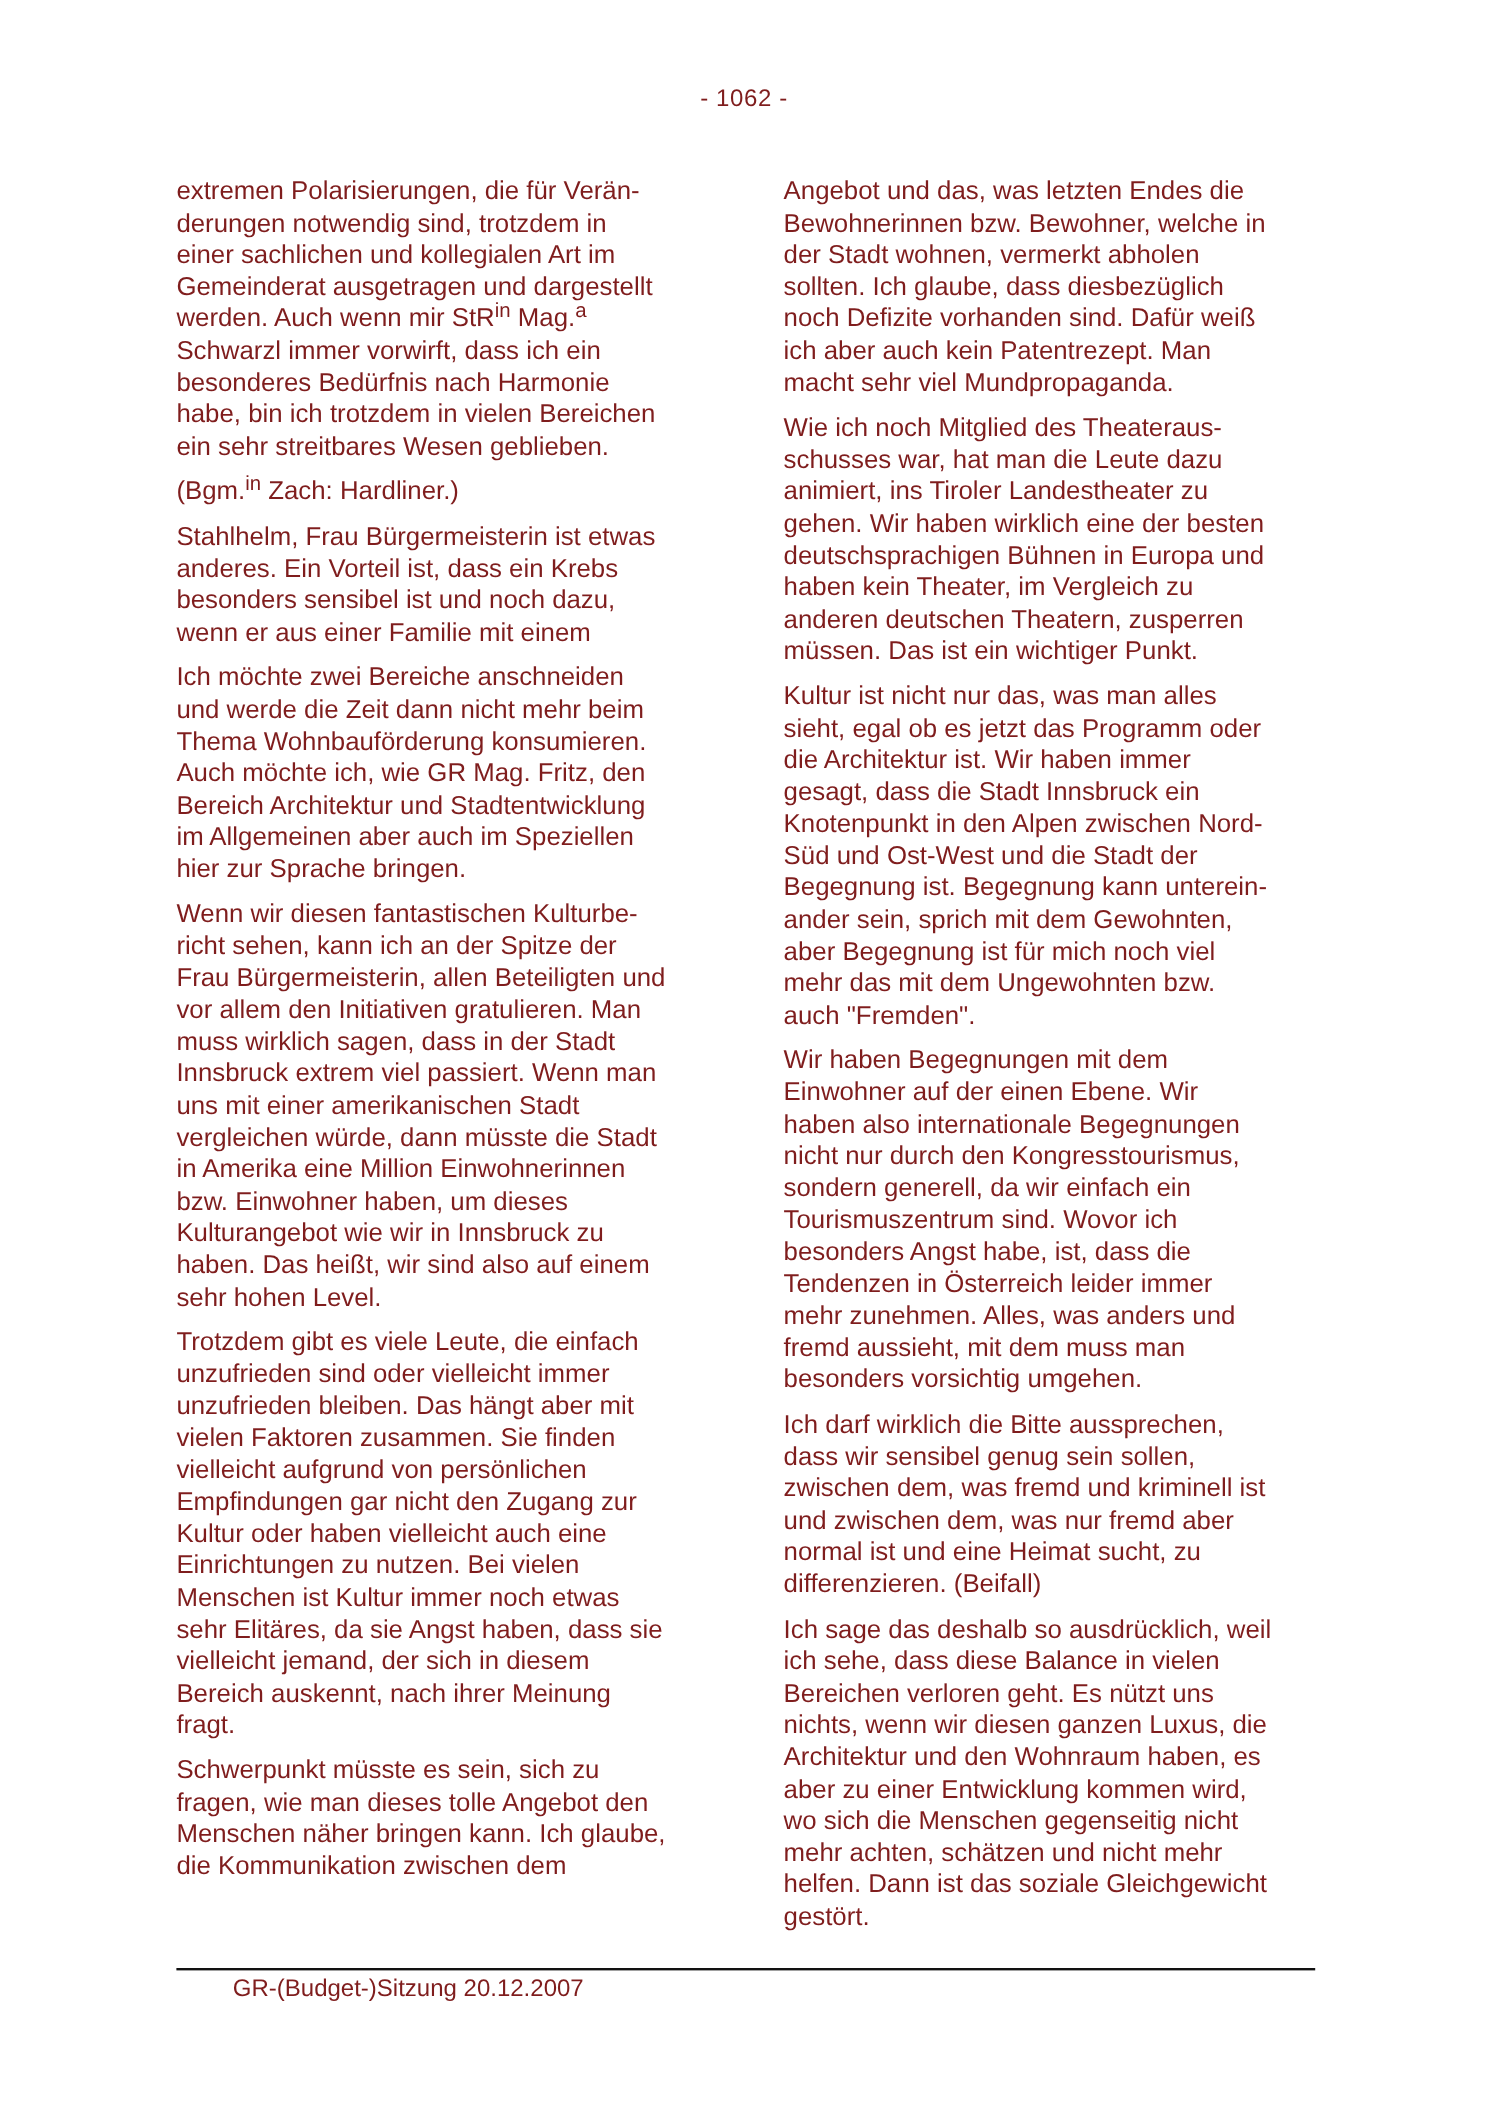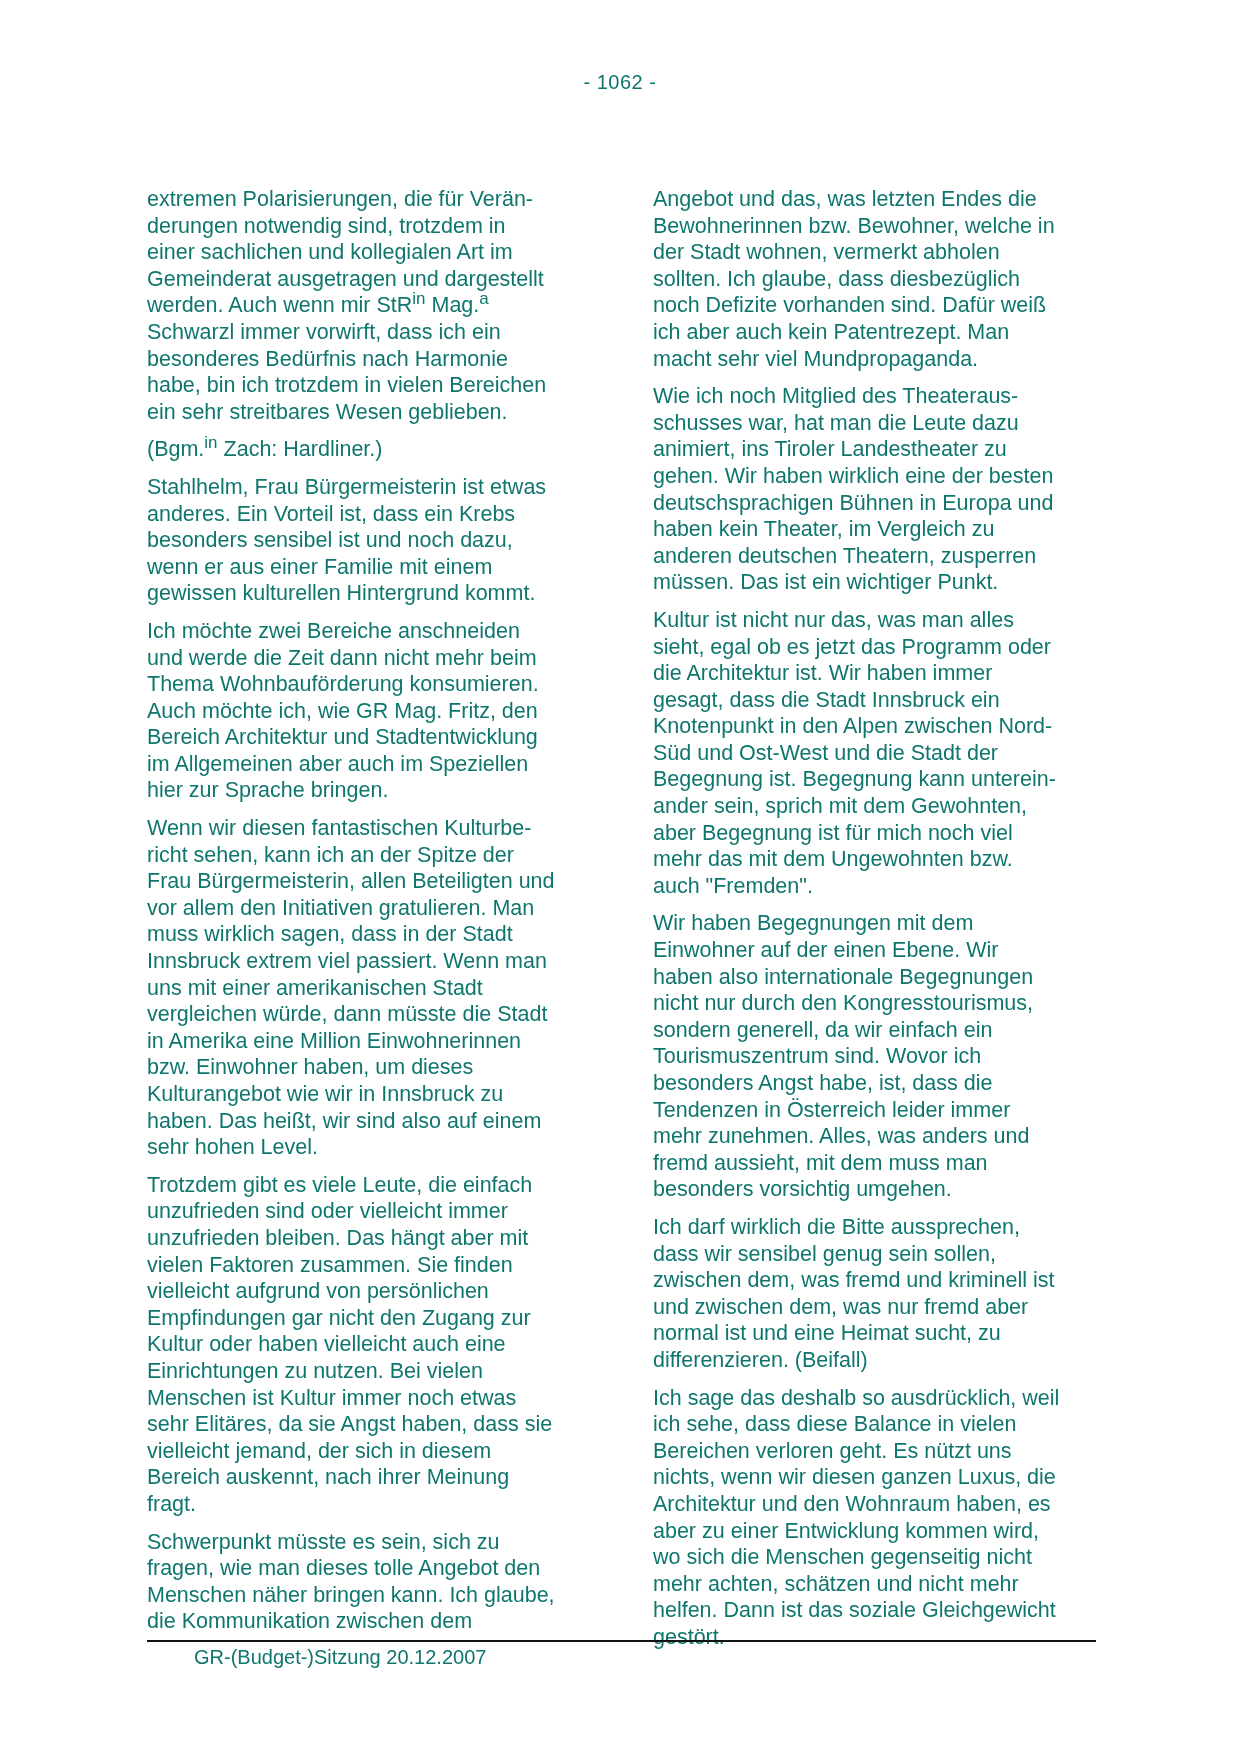--- a/index.html
+++ b/index.html
@@ -2,36 +2,35 @@
 <html><head>
 <meta charset="utf-8">
 <style>
   html,body { margin:0; padding:0; background:#e8e8e8; }
   .page {
     position:relative;
     width:1240px; height:1755px;
     margin:0 auto;
     background:#ffffff;
     font-family:"Liberation Sans","DejaVu Sans",sans-serif;
-    color:#0f766e;
+    color:#7f1d1d;
     overflow:hidden;
   }
   .page-number {
     position:absolute;
     top:71px; left:0; width:1240px;
     text-align:center;
     font-size:20px;
     letter-spacing:0.5px;
   }
   .col {
     position:absolute;
     top:146px;
     font-size:21.5px;
     line-height:26.6px;
-    margin-top:40px;
   }
   .col-left  { left:147px; width:470px; }
   .col-right { left:653px; width:470px; }
   .para { margin:0 0 11px 0; }
   .line { white-space:nowrap; }
   sup {
     font-size:17px;
     line-height:0;
     vertical-align:8px;
   }
@@ -67,21 +66,20 @@
         <div class="line">ein sehr streitbares Wesen geblieben.</div>
       </div>
       <div class="para">
         <div class="line">(Bgm.<sup>in</sup> Zach: Hardliner.)</div>
       </div>
       <div class="para">
         <div class="line">Stahlhelm, Frau Bürgermeisterin ist etwas</div>
         <div class="line">anderes. Ein Vorteil ist, dass ein Krebs</div>
         <div class="line">besonders sensibel ist und noch dazu,</div>
         <div class="line">wenn er aus einer Familie mit einem</div>
-        <div class="line">gewissen kulturellen Hintergrund kommt.</div>
       </div>
       <div class="para">
         <div class="line">Ich möchte zwei Bereiche anschneiden</div>
         <div class="line">und werde die Zeit dann nicht mehr beim</div>
         <div class="line">Thema Wohnbauförderung konsumieren.</div>
         <div class="line">Auch möchte ich, wie GR Mag. Fritz, den</div>
         <div class="line">Bereich Architektur und Stadtentwicklung</div>
         <div class="line">im Allgemeinen aber auch im Speziellen</div>
         <div class="line">hier zur Sprache bringen.</div>
       </div>

